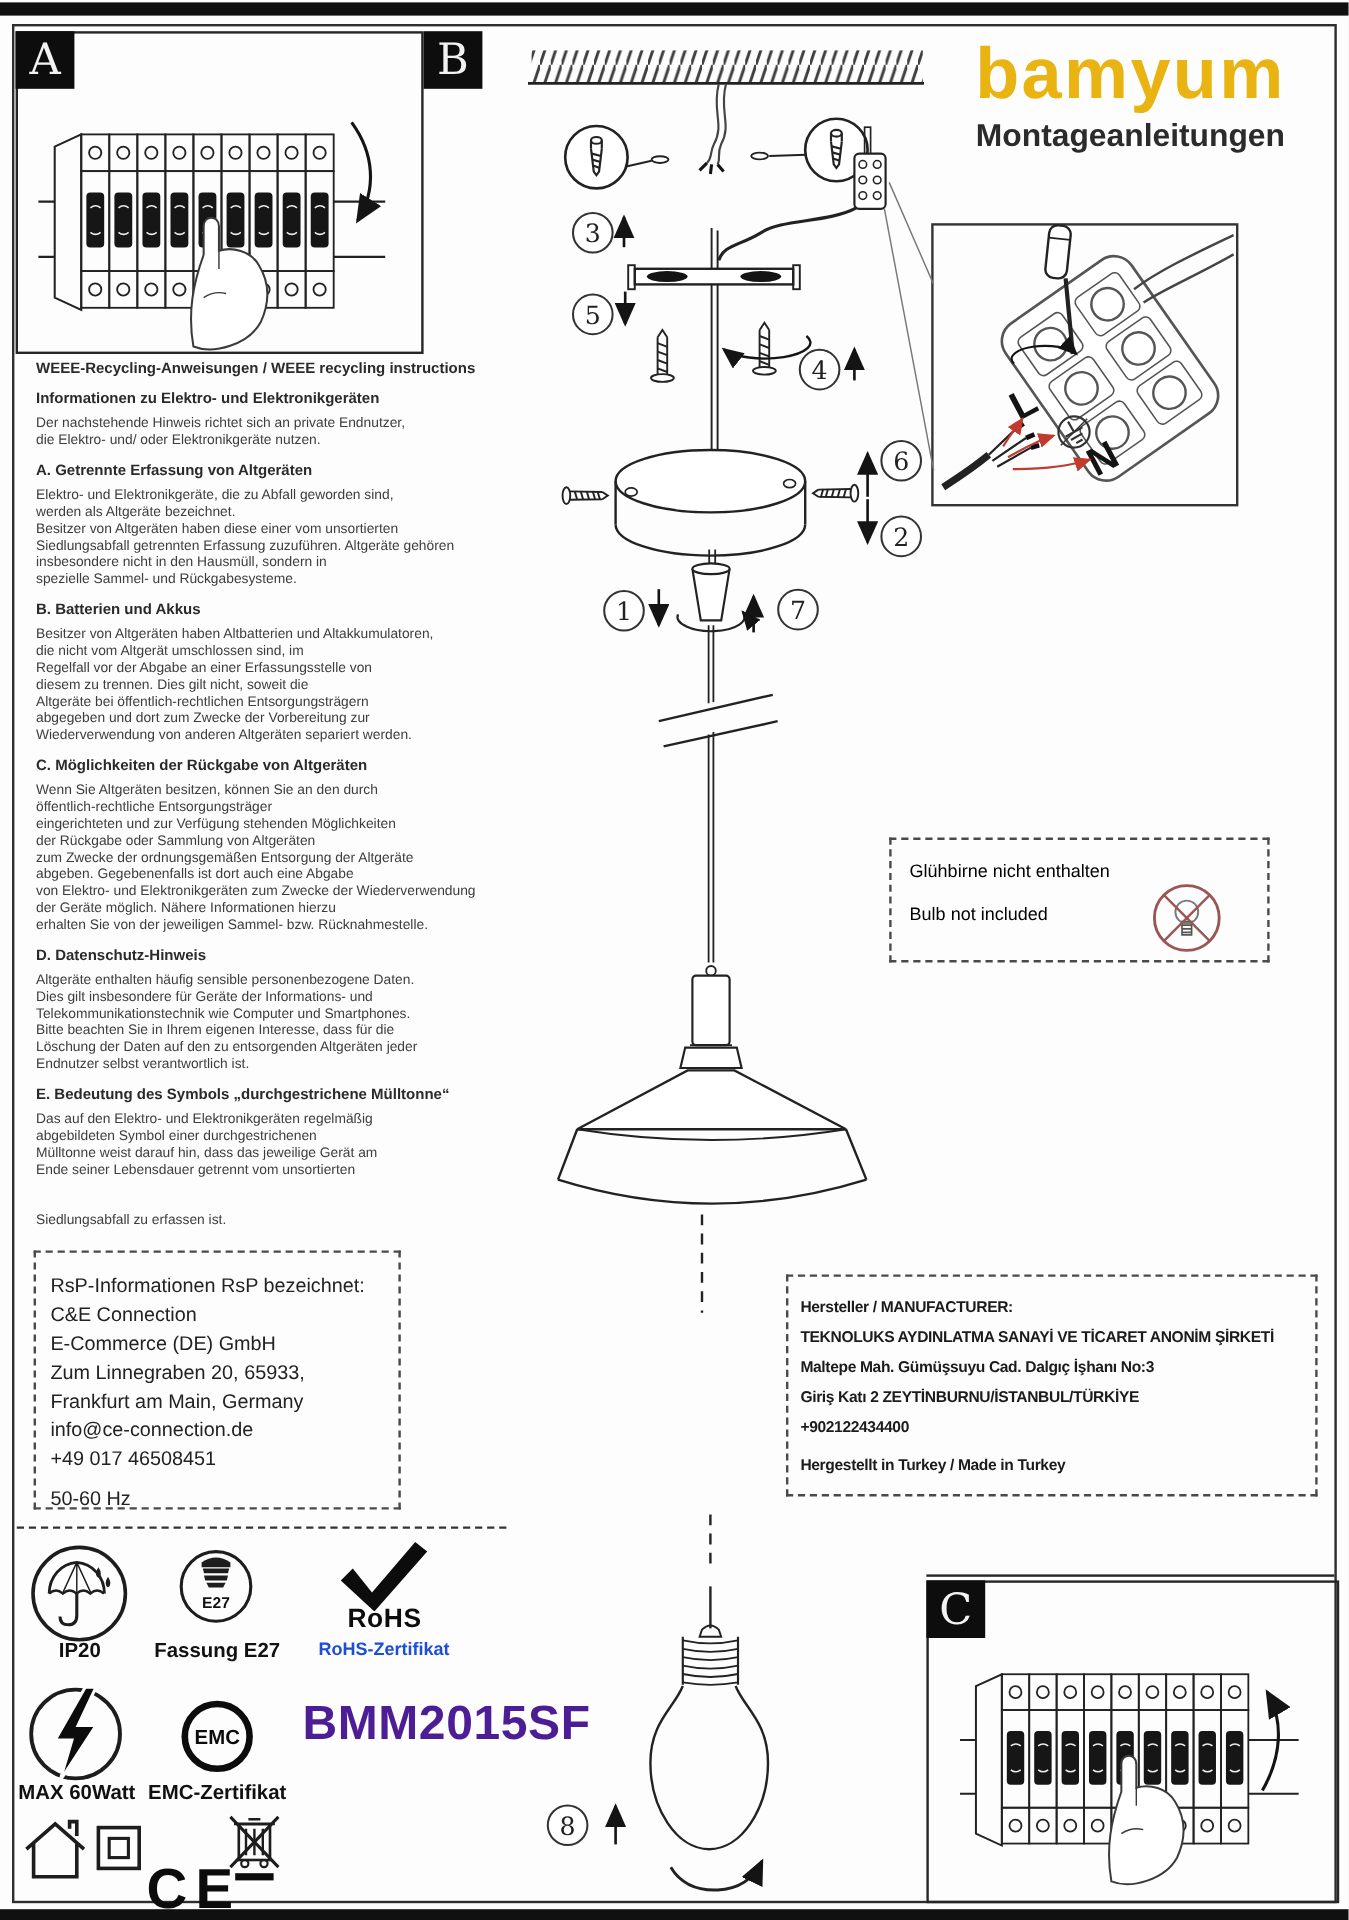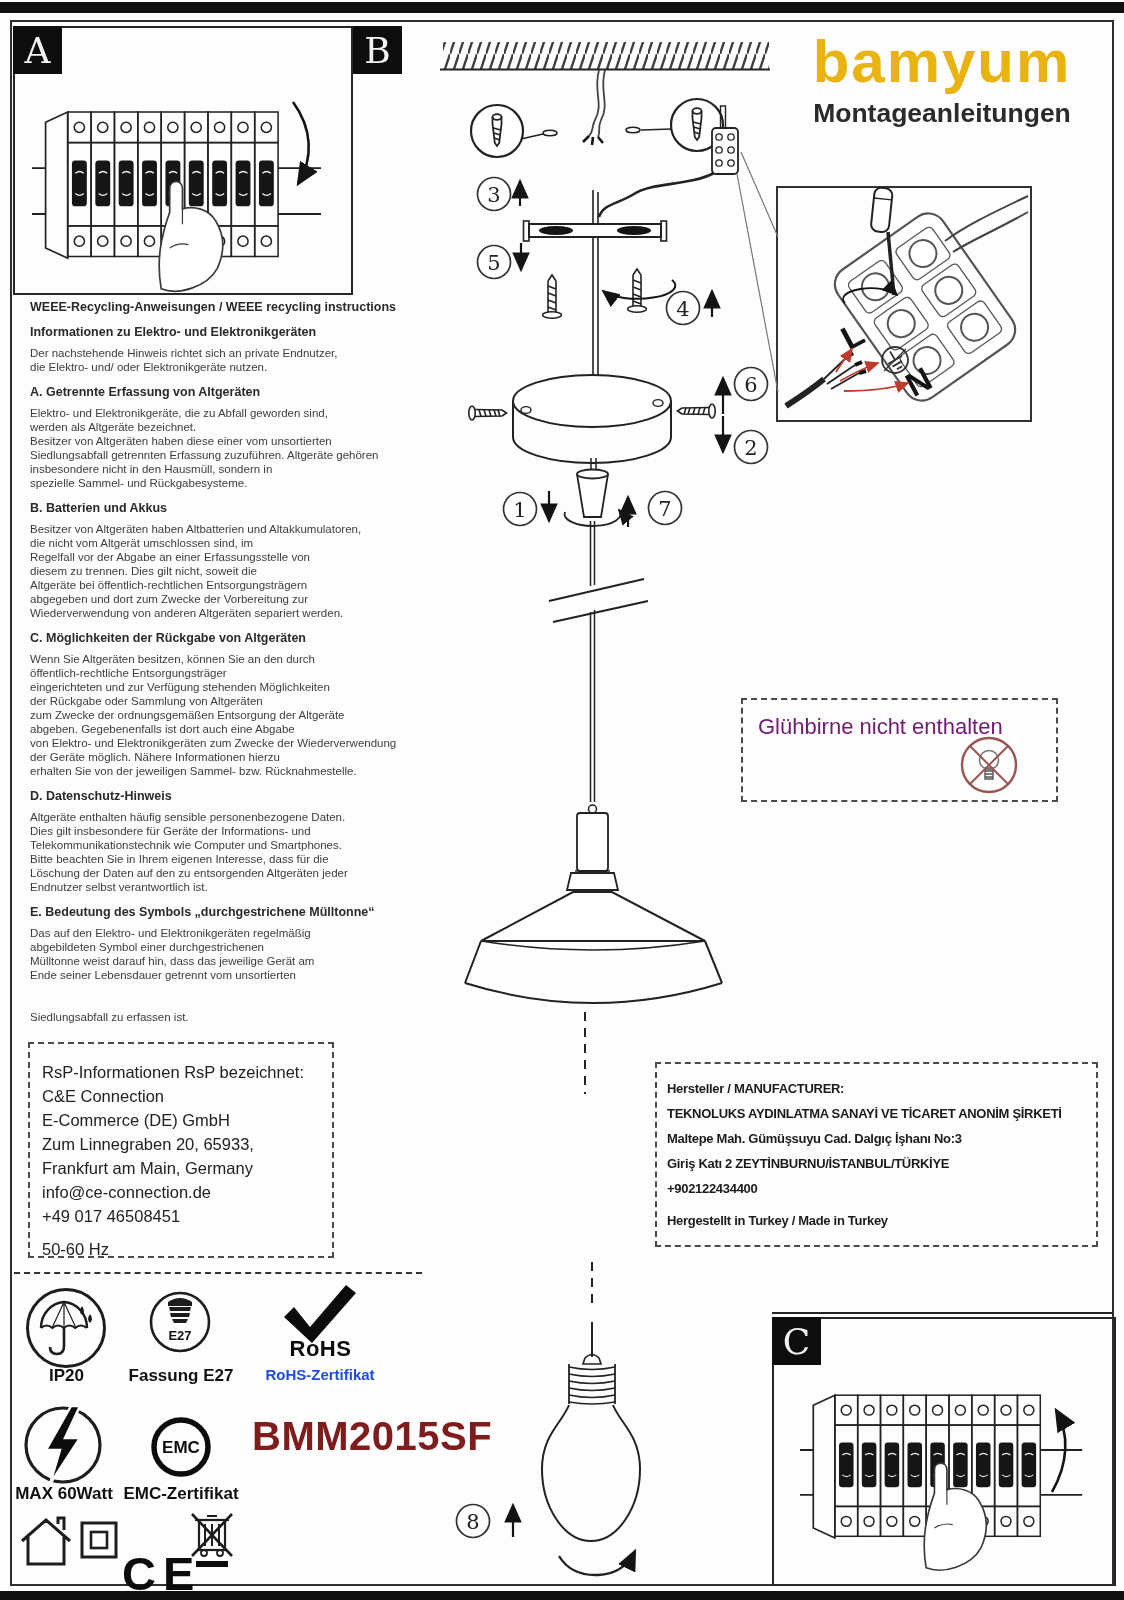--- a/index.html
+++ b/index.html
@@ -16,25 +16,25 @@
   .brand .sub{font-size:26.5px;font-weight:600;color:#2b2b2b;line-height:1.22;margin-top:5px;}
   .weee{width:404px;font-size:11.5px;line-height:14px;color:#3d3d3d;}
   .weee .t{font-weight:bold;font-size:12.5px;color:#2a2a2a;margin-bottom:10px;}
   .weee .h{font-weight:bold;font-size:12.5px;color:#2a2a2a;margin:11px 0 7px 0;}
   .weee .b{white-space:pre-line;}
   .dash{border:2px dashed #4a4a4a;background:transparent;}
   .rsp{padding:16px 12px;font-size:16.5px;line-height:24px;color:#222;}
   .rsp .gap{margin-top:9px;}
   .mfr{padding:12px 10px;font-size:13px;font-weight:bold;letter-spacing:-0.3px;line-height:25px;color:#1b1b1b;white-space:nowrap;overflow:hidden;}
   .mfr .foot{margin-top:7px;}
-  .notice{font-size:22px;color:#701a75;line-height:36px;padding:9px 0 0 15px;}
+  .notice{font-size:15px;color:#000000;line-height:36px;padding:9px 0 0 15px;}
   .icon-label{font-size:17px;font-weight:bold;text-align:center;color:#111;}
   .small-label{font-size:15px;font-weight:bold;text-align:center;color:#1d4ed8;}
   .rohs-word{font-size:22px;font-weight:700;text-align:center;color:#0c0c0c;letter-spacing:0.5px;}
-  .model{font-size:40px;font-weight:800;color:#7f1d1d;letter-spacing:0.5px;}
+  .model{font-size:40px;font-weight:800;color:#4c1d95;letter-spacing:0.5px;}
   .ce-word{font-size:47px;font-weight:700;letter-spacing:7px;color:#0c0c0c;}
   .dashline{border-top:2.5px dashed #333;}
   svg{display:block;}
   svg .step-t{font:21px "DejaVu Serif",serif;fill:#222;text-anchor:middle;}
   svg .wire-t{font:bold 33px "Liberation Sans",sans-serif;fill:#141414;text-anchor:middle;}
   svg .badge-t{font:bold 13px "Liberation Sans",sans-serif;fill:#111;text-anchor:middle;}
   .layer{position:absolute;left:0;top:0;pointer-events:none;}
 </style>
 </head>
 <body>
@@ -102,20 +102,21 @@
     <div class="b">Das auf den Elektro- und Elektronikgeräten regelmäßig
  abgebildeten Symbol einer durchgestrichenen
 Mülltonne weist darauf hin, dass das jeweilige Gerät am
 Ende seiner Lebensdauer getrennt vom unsortierten</div>
     <div class="b" style="margin-top:28px;">Siedlungsabfall zu erfassen ist.</div>
   </div>
 
   <div class="abs dash" style="left:741px;top:698px;width:313px;height:100px;">
     <div class="notice">
       <div>Glühbirne nicht enthalten</div>
+      <div>Bulb not included</div>
     </div>
   </div>
   <svg class="abs" style="left:958px;top:734px;" width="62" height="62" viewBox="0 0 62 62">
     <circle cx="31" cy="31" r="27" fill="none" stroke="#9a5555" stroke-width="2.4"></circle>
     <circle cx="31" cy="26" r="9.5" fill="none" stroke="#7a7a7a" stroke-width="1.6"></circle>
     <path d="M27,34 h8 v11 h-8 z M27,37 h8 M27,40 h8 M27,43 h8" fill="none" stroke="#555" stroke-width="1.4"></path>
     <path d="M12,12 L50,50 M50,12 L12,50" stroke="#9a5555" stroke-width="2"></path>
   </svg>
 
   <div class="abs dash rsp" style="left:28px;top:1042px;width:306px;height:216px;box-sizing:border-box;">

